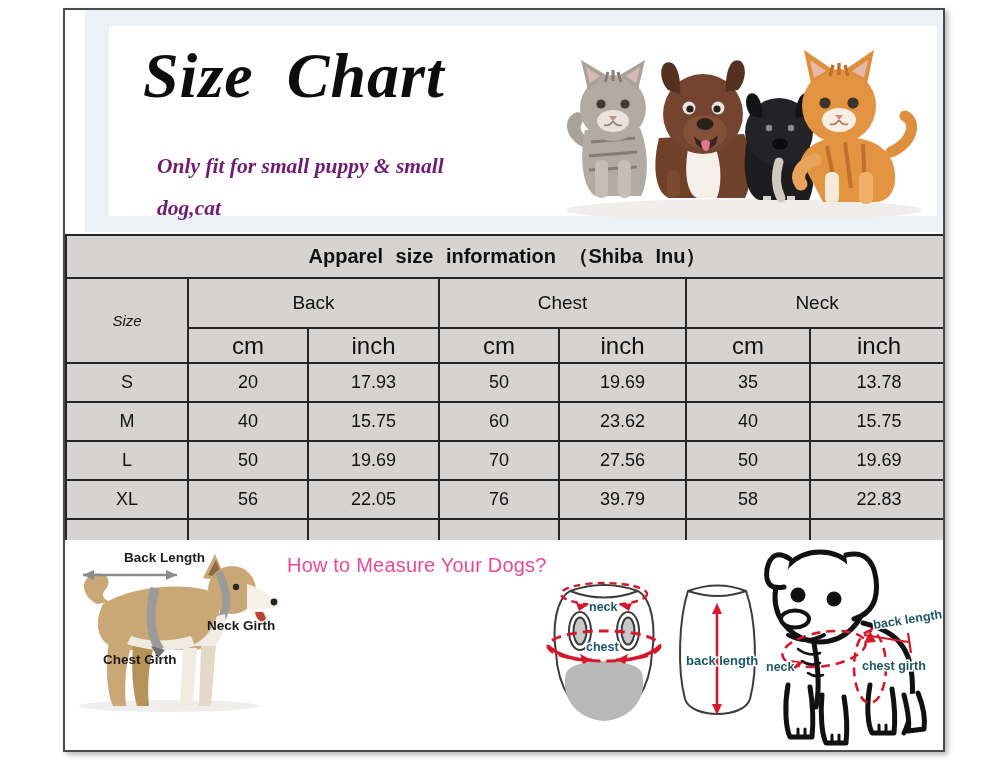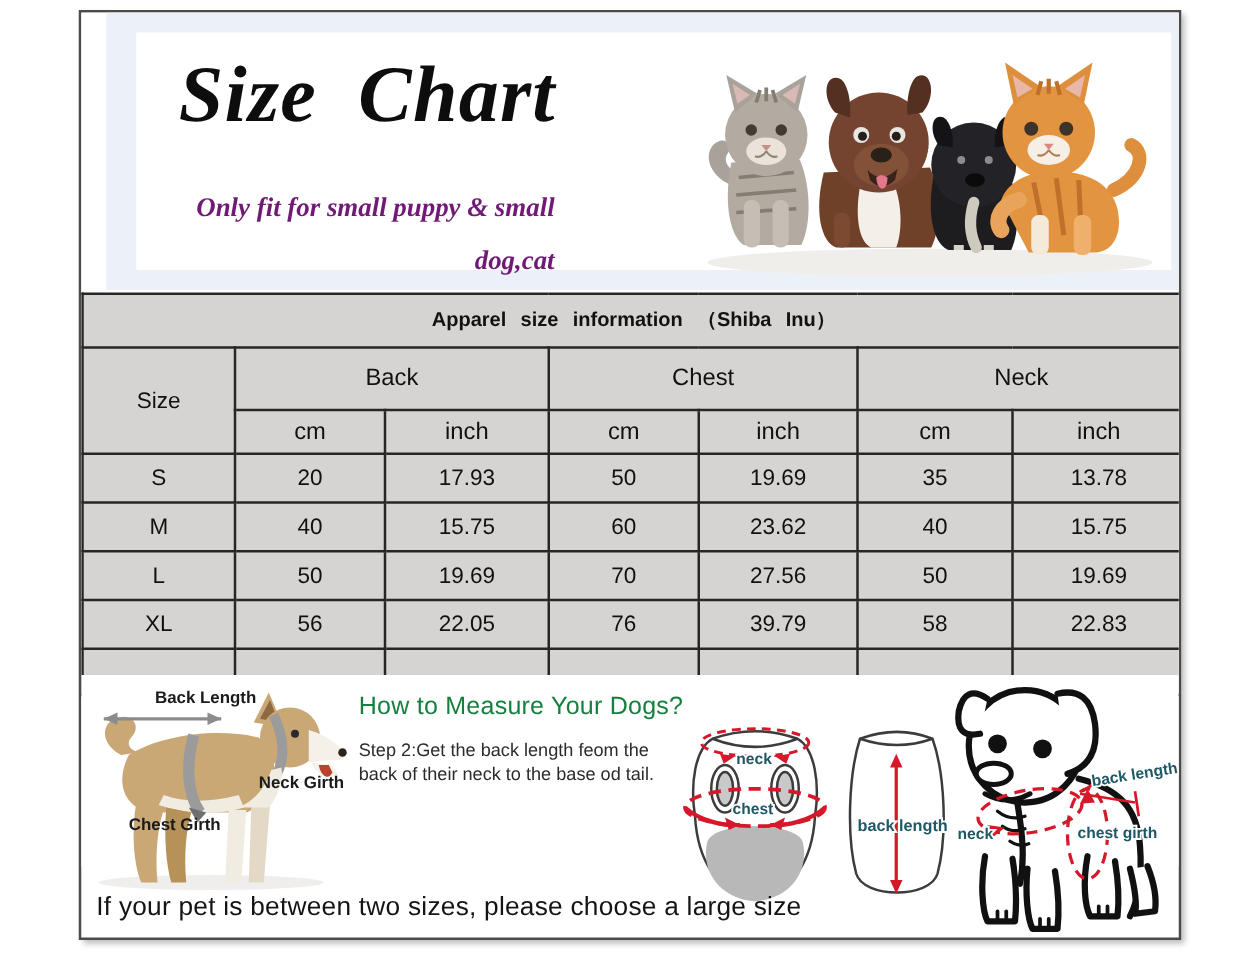--- a/index.html
+++ b/index.html
@@ -13,21 +13,21 @@
     width:1001px;height:766px;background:#ffffff;
     font-family:"Liberation Sans",sans-serif;color:#111;overflow:hidden;
   }
   .page{position:relative;width:1001px;height:766px;background:#fff;}
   .frame{
     position:absolute;left:63px;top:8px;width:882px;height:744px;
     background:#fff;border:2px solid #4b4b4b;overflow:hidden;
     box-shadow:3px 3px 5px rgba(0,0,0,.28);
   }
   
-  .header-band{position:absolute;top:0;left:0;width:878px;height:224px;background:#fff;text-align:right;}
+  .header-band{position:absolute;top:0;left:0;width:878px;height:224px;background:#fff;}
   .header-blue{position:absolute;left:20px;top:0;width:858px;height:222px;background:var(--header-blue);}
   .header-white{position:absolute;left:44px;top:16px;width:828px;height:190px;background:#fff;}
   .main-title{
     position:absolute;left:78px;top:34px;
     font-family:"Liberation Serif",serif;font-style:italic;font-weight:bold;
     font-size:64px;line-height:1;color:#0d0d0d;word-spacing:16px;letter-spacing:1px;
   }
   .subtitle{
     position:absolute;left:92px;top:136px;
     font-family:"Liberation Serif",serif;font-style:italic;font-weight:bold;
@@ -36,31 +36,31 @@
   .pets-photo{position:absolute;left:474px;top:20px;}
   
   table.size-table{
     position:absolute;top:224px;left:0;width:882px;
     border-collapse:collapse;table-layout:fixed;background:#fff;
   }
   .size-table th,.size-table td{
     border:2px solid #262626;background:var(--table-cell-gray);
     text-align:center;vertical-align:middle;color:#111;font-weight:normal;padding:0;
   }
-  .size-table .t-title{font-weight:bold;font-size:16px;height:43px;word-spacing:7px;}
+  .size-table .t-title{font-weight:bold;font-size:20px;height:43px;word-spacing:7px;}
   .size-table .t-group{font-size:19px;height:50px;}
-  .size-table .t-unit{font-size:19px;height:35px;}
-  .size-table .t-corner{font-size:18px;}
+  .size-table .t-unit{font-size:24px;height:35px;}
+  .size-table .t-corner{font-size:15px;font-style:italic;}
   .size-table .t-data{font-size:18px;height:39px;}
   .size-table .t-empty{height:37px;}
   
   .bottom{position:absolute;left:0;top:530px;width:878px;height:153px;background:#fff;}
   .dog-illu{position:absolute;left:4px;top:6px;}
   .measure-text{position:absolute;left:222px;top:14px;width:275px;}
-  .measure-heading{font-size:20px;color:#15803d;letter-spacing:.2px;}
+  .measure-heading{font-size:20px;color:#ec4899;letter-spacing:.2px;}
   .measure-step{margin-top:15px;font-size:14.5px;line-height:1.3;color:#2b2b2b;white-space:pre-line;}
   .garments-illu{position:absolute;left:475px;top:7px;}
   .puppy-illu{position:absolute;left:693px;top:5px;}
   .footer-note{
     position:absolute;left:12px;top:174px;width:620px;
     font-size:21px;color:#141414;letter-spacing:.2px;
   }
   
   svg text{font-family:"Liberation Sans",sans-serif;}
   .svg-bold-label{font-size:13.5px;font-weight:bold;fill:#1b1b1b;}
@@ -254,22 +254,20 @@
           <path d="M14,29 l11,-5 l0,10 Z" fill="#8c8c8c"></path>
           <path d="M108,29 l-11,-5 l0,10 Z" fill="#8c8c8c"></path>
         </g>
         <text class="svg-bold-label" x="55" y="16">Back Length</text>
         <text class="svg-bold-label" x="138" y="84">Neck Girth</text>
         <text class="svg-bold-label" x="34" y="118">Chest Girth</text>
       </svg>
 
       <div class="measure-text">
         <div class="measure-heading">How to Measure Your Dogs?</div>
-        <div class="measure-step">Step 2:Get the back length feom the
-back of their neck to the base od tail.</div>
       </div>
 
       <svg class="garments-illu" width="230" height="192" viewBox="0 0 230 192">
         <g fill="#ffffff" stroke="#3c3c3c" stroke-width="2">
           <path d="M30,44 Q64,32 98,44 C112,52 116,80 112,106 C110,140 95,168 64,171 C33,168 18,140 16,106 C12,80 16,52 30,44 Z"></path>
           <path d="M30,44 Q64,57 98,44" fill="none"></path>
           <path d="M26,126 C32,110 96,110 102,126 C108,150 92,172 64,174 C36,172 20,150 26,126 Z" fill="#b8b8b8" stroke="none"></path>
           <ellipse cx="40" cy="84" rx="11" ry="19"></ellipse>
           <ellipse cx="40" cy="84" rx="6.5" ry="13.5" fill="#c9c9c9"></ellipse>
           <ellipse cx="88" cy="84" rx="11" ry="19"></ellipse>
@@ -327,17 +325,16 @@
           <ellipse cx="112" cy="122" rx="16" ry="36" stroke-dasharray="9 6"></ellipse>
           <path d="M112,86 l-6,12 l12,-1 Z" fill="var(--accent-red)" stroke="none"></path>
           <path d="M106,90 L150,97 M150,88 L153,108" stroke-width="2.2"></path>
           <path d="M120,80 L108,88" stroke-width="2.2"></path>
         </g>
         <text class="svg-teal-label" x="116" y="84" transform="rotate(-9 116 84)">back length</text>
         <text class="svg-teal-label" x="8" y="126">neck</text>
         <text class="svg-teal-label" x="104" y="125">chest girth</text>
       </svg>
 
-      <div class="footer-note">If your pet is between two sizes, please choose a large size</div>
     </div>
 
   </div>
 </div>
 
 </body></html>

